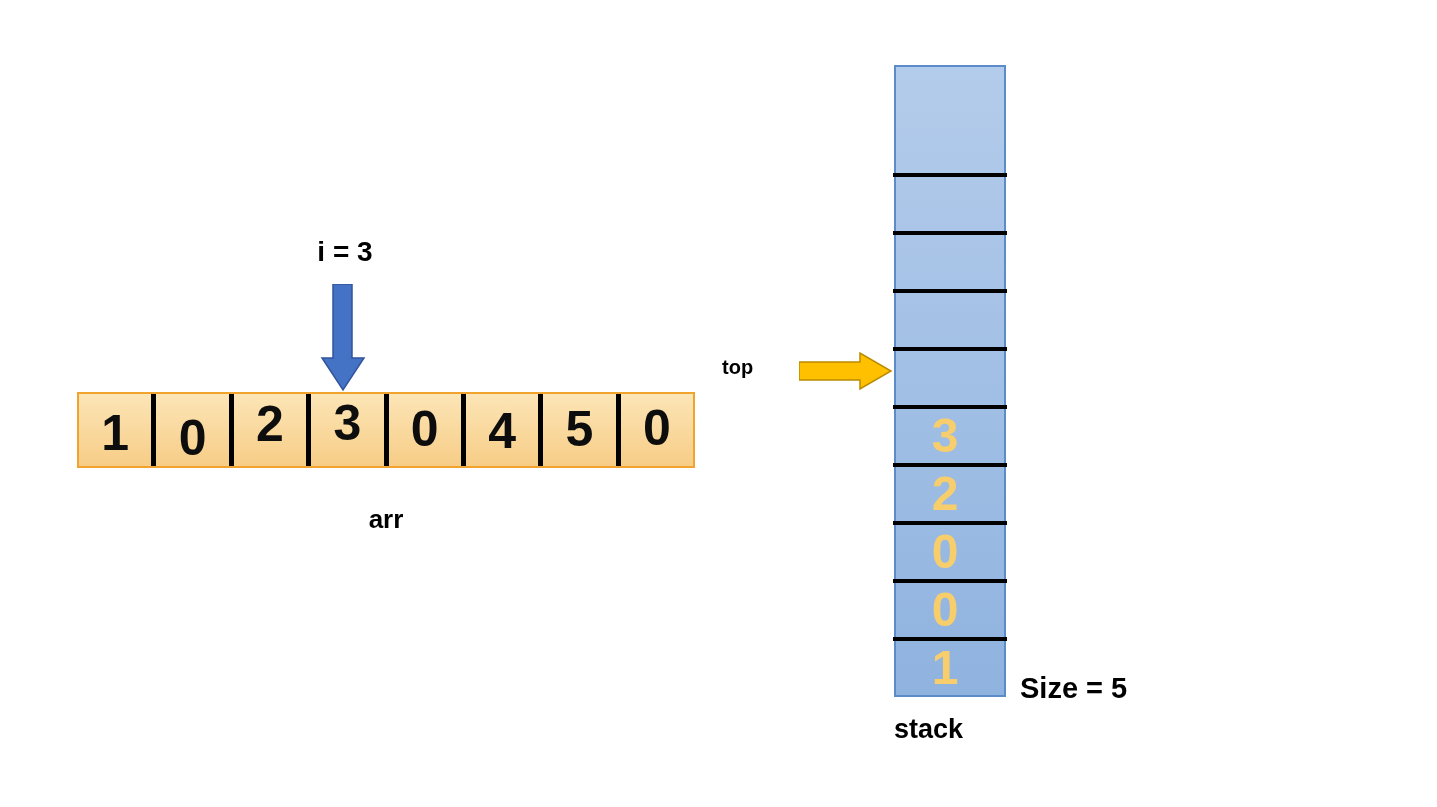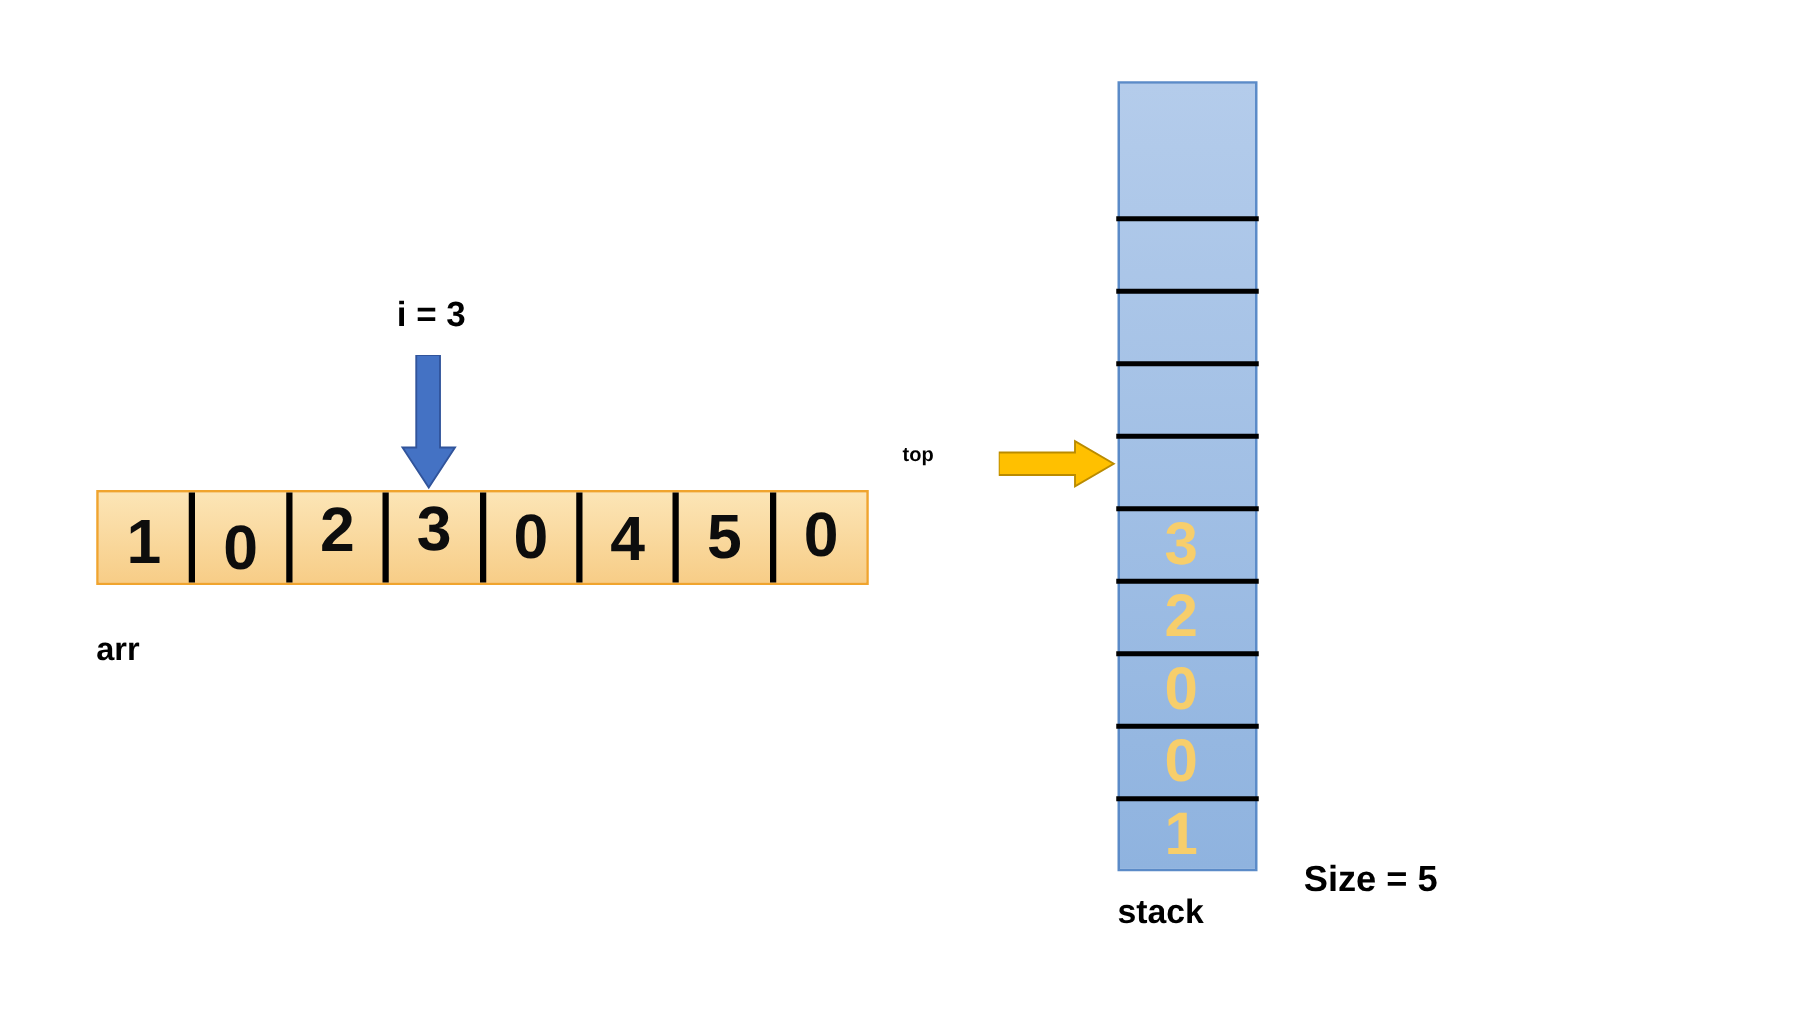--- a/index.html
+++ b/index.html
@@ -49,21 +49,21 @@
   .array-cell:nth-child(3) span { transform: translateY(-6px); }
   .array-cell:nth-child(4) span { transform: translateY(-7px); }
   .array-cell:nth-child(5) span { transform: translateY(-1px); }
   .array-cell:nth-child(6) span { transform: translateY(1px); }
   .array-cell:nth-child(7) span { transform: translateY(-1px); }
   .array-cell:nth-child(8) span { transform: translateY(-2px); }
 
   .arr-label {
     left: 77px; top: 504px;
     width: 618px;
-    text-align: left;
+    text-align: center;
     font-size: 26px;
   }
 
   .index-label {
     left: 300px; top: 236px;
     width: 90px;
     text-align: center;
     font-size: 28px;
   }
   .down-arrow {
@@ -101,28 +101,27 @@
     background: var(--divider);
     margin: 0 -3px;   
   }
 
   .stack-label {
     left: 894px; top: 714px;
     width: 112px;
     font-size: 27px;
   }
   .size-label {
-    left: 1020px; top: 688px;
+    left: 1020px; top: 672px;
     font-size: 29px;
-    margin-left: 23px;
   }
 
   .top-label {
     left: 722px; top: 356px;
-    font-size: 16px;
+    font-size: 20px;
   }
   .right-arrow {
     position: absolute;
     left: 799px; top: 351px;
   }
 </style>
 </head>
 <body>
 
 <div class="canvas">

